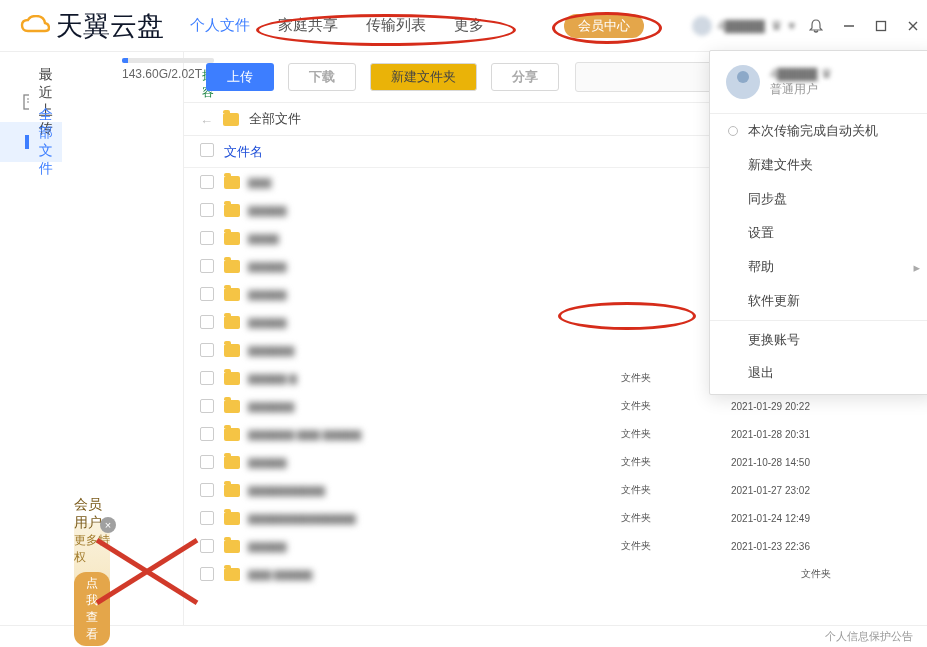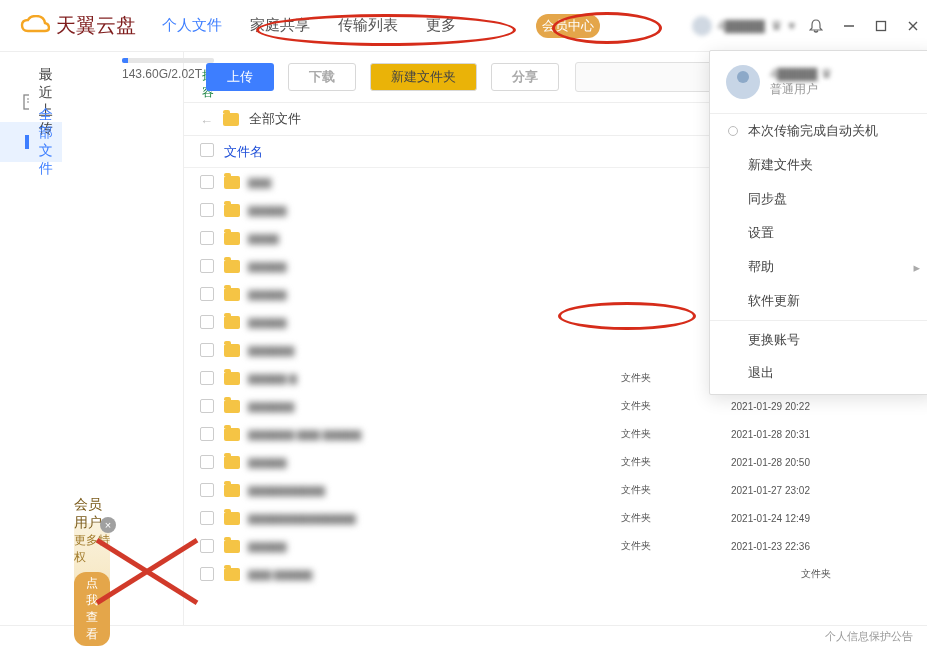--- a/index.html
+++ b/index.html
@@ -1,25 +1,25 @@
 <!DOCTYPE html>
 <html><head>
 <meta charset="utf-8">
 <style>
 * { box-sizing: border-box; margin: 0; padding: 0; font-family: "Microsoft YaHei", Arial, sans-serif; }
 html, body { width: 927px; height: 647px; background: #fff; overflow: hidden; }
 
 
 .header { height: 52px; display: flex; align-items: center; padding: 0 8px 0 20px; border-bottom: 1px solid #eee; position: relative; }
 .logo { display: flex; align-items: center; gap: 6px; margin-right: 26px; }
-.logo-text { font-size: 20px; color: #7f1d1d; font-weight: 500; }
+.logo-text { font-size: 27px; color: #0f172a; font-weight: 500; }
 .nav { display: flex; gap: 28px; align-items: center; }
 .nav-item { font-size: 15px; color: #555; cursor: pointer; position: relative; }
 .nav-item.active { color: #3d7eff; font-weight: 500; }
-.member-btn { background: #e4a64a; color: #fff; font-size: 13px; padding: 3px 6px; border-radius: 14px; margin-left: 80px; cursor: pointer; text-align: right; }
+.member-btn { background: #e4a64a; color: #fff; font-size: 13px; padding: 3px 14px; border-radius: 14px; margin-left: 80px; cursor: pointer; text-align: right; }
 .header-right { margin-left: auto; display: flex; align-items: center; gap: 14px; }
 .user-mini { display: flex; align-items: center; gap: 6px; color: #777; font-size: 13px; filter: blur(2px); }
 .avatar-sm { width: 20px; height: 20px; border-radius: 50%; background: #d0d8e2; }
 .hicon { width: 14px; height: 14px; display: inline-flex; align-items: center; justify-content: center; color: #666; cursor: pointer; }
 .winbtn { width: 12px; height: 12px; display: inline-flex; align-items: center; justify-content: center; color: #555; cursor: pointer; margin-left: 6px; }
 
 
 .body { display: flex; height: calc(100% - 52px - 22px); }
 .sidebar { width: 184px; border-right: 1px solid #eee; display: flex; flex-direction: row; }
 .side-list { padding-top: 30px; }
@@ -311,21 +311,21 @@
           <span class="col-type">文件夹</span>
           <span class="col-time">2021-01-28 20:31</span>
         </div>
         <div class="row">
           <span class="chk"></span>
           <span class="fname col-name">
             <span class="folder-icn"></span>
             <span class="blur">▇▇▇▇▇</span>
           </span>
           <span class="col-type">文件夹</span>
-          <span class="col-time">2021-01-28 20:50</span>
+          <span class="col-time">2021-10-28 14:50</span>
         </div>
         <div class="row">
           <span class="chk"></span>
           <span class="fname col-name">
             <span class="folder-icn"></span>
             <span class="blur">▇▇▇▇▇▇▇▇▇▇</span>
           </span>
           <span class="col-type">文件夹</span>
           <span class="col-time">2021-01-27 23:02</span>
         </div>

